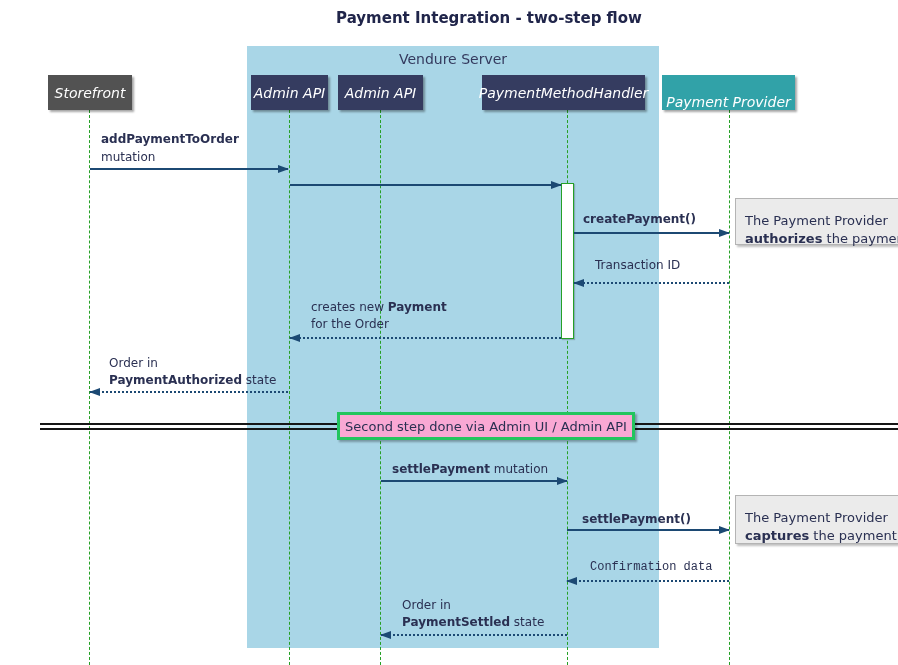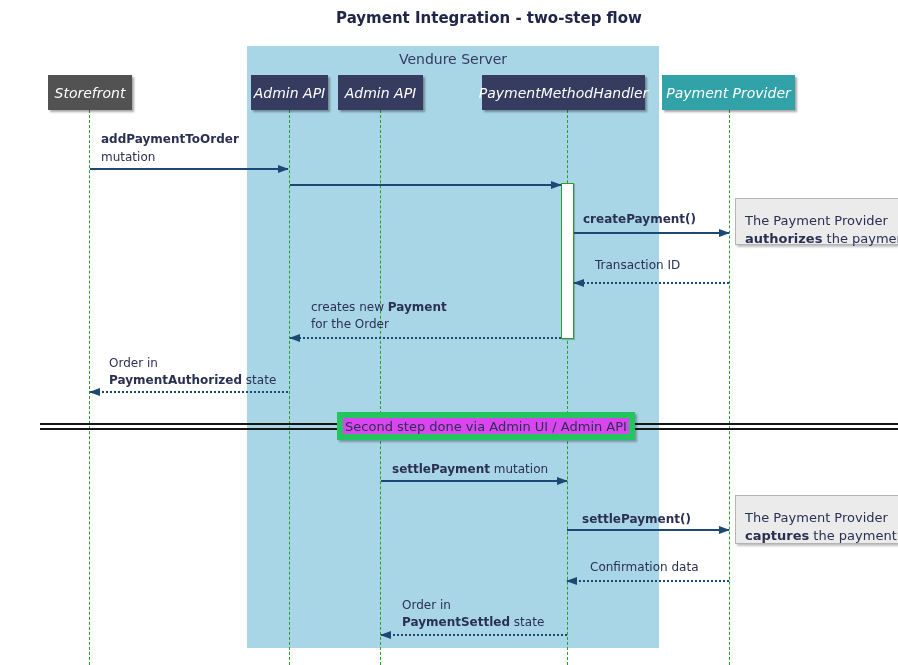--- a/index.html
+++ b/index.html
@@ -53,21 +53,21 @@
   .lbl b{font-weight:bold;}
   .arrow{position:absolute; height:0; border-top:2px solid var(--c-arrow);}
   .arrow.dotted{border-top-style:dotted;}
   .head{position:absolute; width:0; height:0; top:-5px;
         border-top:4px solid transparent; border-bottom:4px solid transparent;}
   .head.right{right:-1px; border-left:11px solid var(--c-arrow);}
   .head.left{left:-1px; border-right:11px solid var(--c-arrow);}
   .divider-line{position:absolute; left:0; width:898px; height:0; border-top:2px solid #161616;}
   .divider-box{
     position:absolute; left:297px; top:412px; width:298px; height:28px;
-    background:#d946ef; border:6px solid #22c55e; box-sizing:border-box;
+    background:#f9a8d4; border:3px solid #22c55e; box-sizing:border-box;
     display:flex; align-items:center; justify-content:center;
     font-size:13px; color:var(--c-text); box-shadow:2px 2px 2px rgba(0,0,0,0.3);
     white-space:nowrap;
   }
   .note{
     position:absolute; width:183px; background:var(--c-note);
     border:1px solid var(--c-note-border); box-sizing:border-box;
     padding:13px 9px; font-size:13px; line-height:18px; color:var(--c-text);
     box-shadow:2px 2px 2px rgba(0,0,0,0.25); white-space:nowrap;
   }
@@ -101,21 +101,21 @@
   </div>
   <div class="participant" style="left:211px; top:75px; width:77px;">
     <span>Admin API</span>
   </div>
   <div class="participant" style="left:298px; top:75px; width:85px;">
     <span>Admin API</span>
   </div>
   <div class="participant" style="left:442px; top:75px; width:163px;">
     <span>PaymentMethodHandler</span>
   </div>
-  <div class="participant teal" style="left:622px; top:75px; width:133px;">
+  <div class="participant teal" style="left:622px; top:75px; width:133px;align-items:flex-end;">
     <span>Payment Provider</span>
   </div>
 
   <div class="activation" style="left:521px; top:183px; width:11px; height:154px;"></div>
 
   <div class="lbl" style="left:61px; top:131px; font-weight:bold;">addPaymentToOrder</div>
   <div class="lbl" style="left:61px; top:149px;">mutation</div>
   <div class="arrow" style="left:50px; top:168px; width:198px;">
       <i class="head right"></i>
     </div>
@@ -163,21 +163,21 @@
   <div class="lbl" style="left:542px; top:511px; font-weight:bold;">settlePayment()</div>
   <div class="arrow" style="left:527px; top:529px; width:162px;">
       <i class="head right"></i>
     </div>
 
   <div class="note" style="left:695px; top:495px; height:49px;">
     <div>The Payment Provider</div>
     <div><b>captures</b><span> the payment</span></div>
   </div>
 
-  <div class="lbl" style="left:550px; top:559px;">Confirmation data</div>
+  <div class="lbl" style="left:550px; top:559px;font-family:Liberation Mono, monospace;">Confirmation data</div>
   <div class="arrow dotted" style="left:527px; top:580px; width:162px;">
       <i class="head left"></i>
     </div>
 
   <div class="lbl" style="left:362px; top:597px;">Order in</div>
   <div class="lbl" style="left:362px; top:614px;"><b>PaymentSettled</b><span> state</span></div>
   <div class="arrow dotted" style="left:341px; top:634px; width:186px;">
       <i class="head left"></i>
     </div>
 

